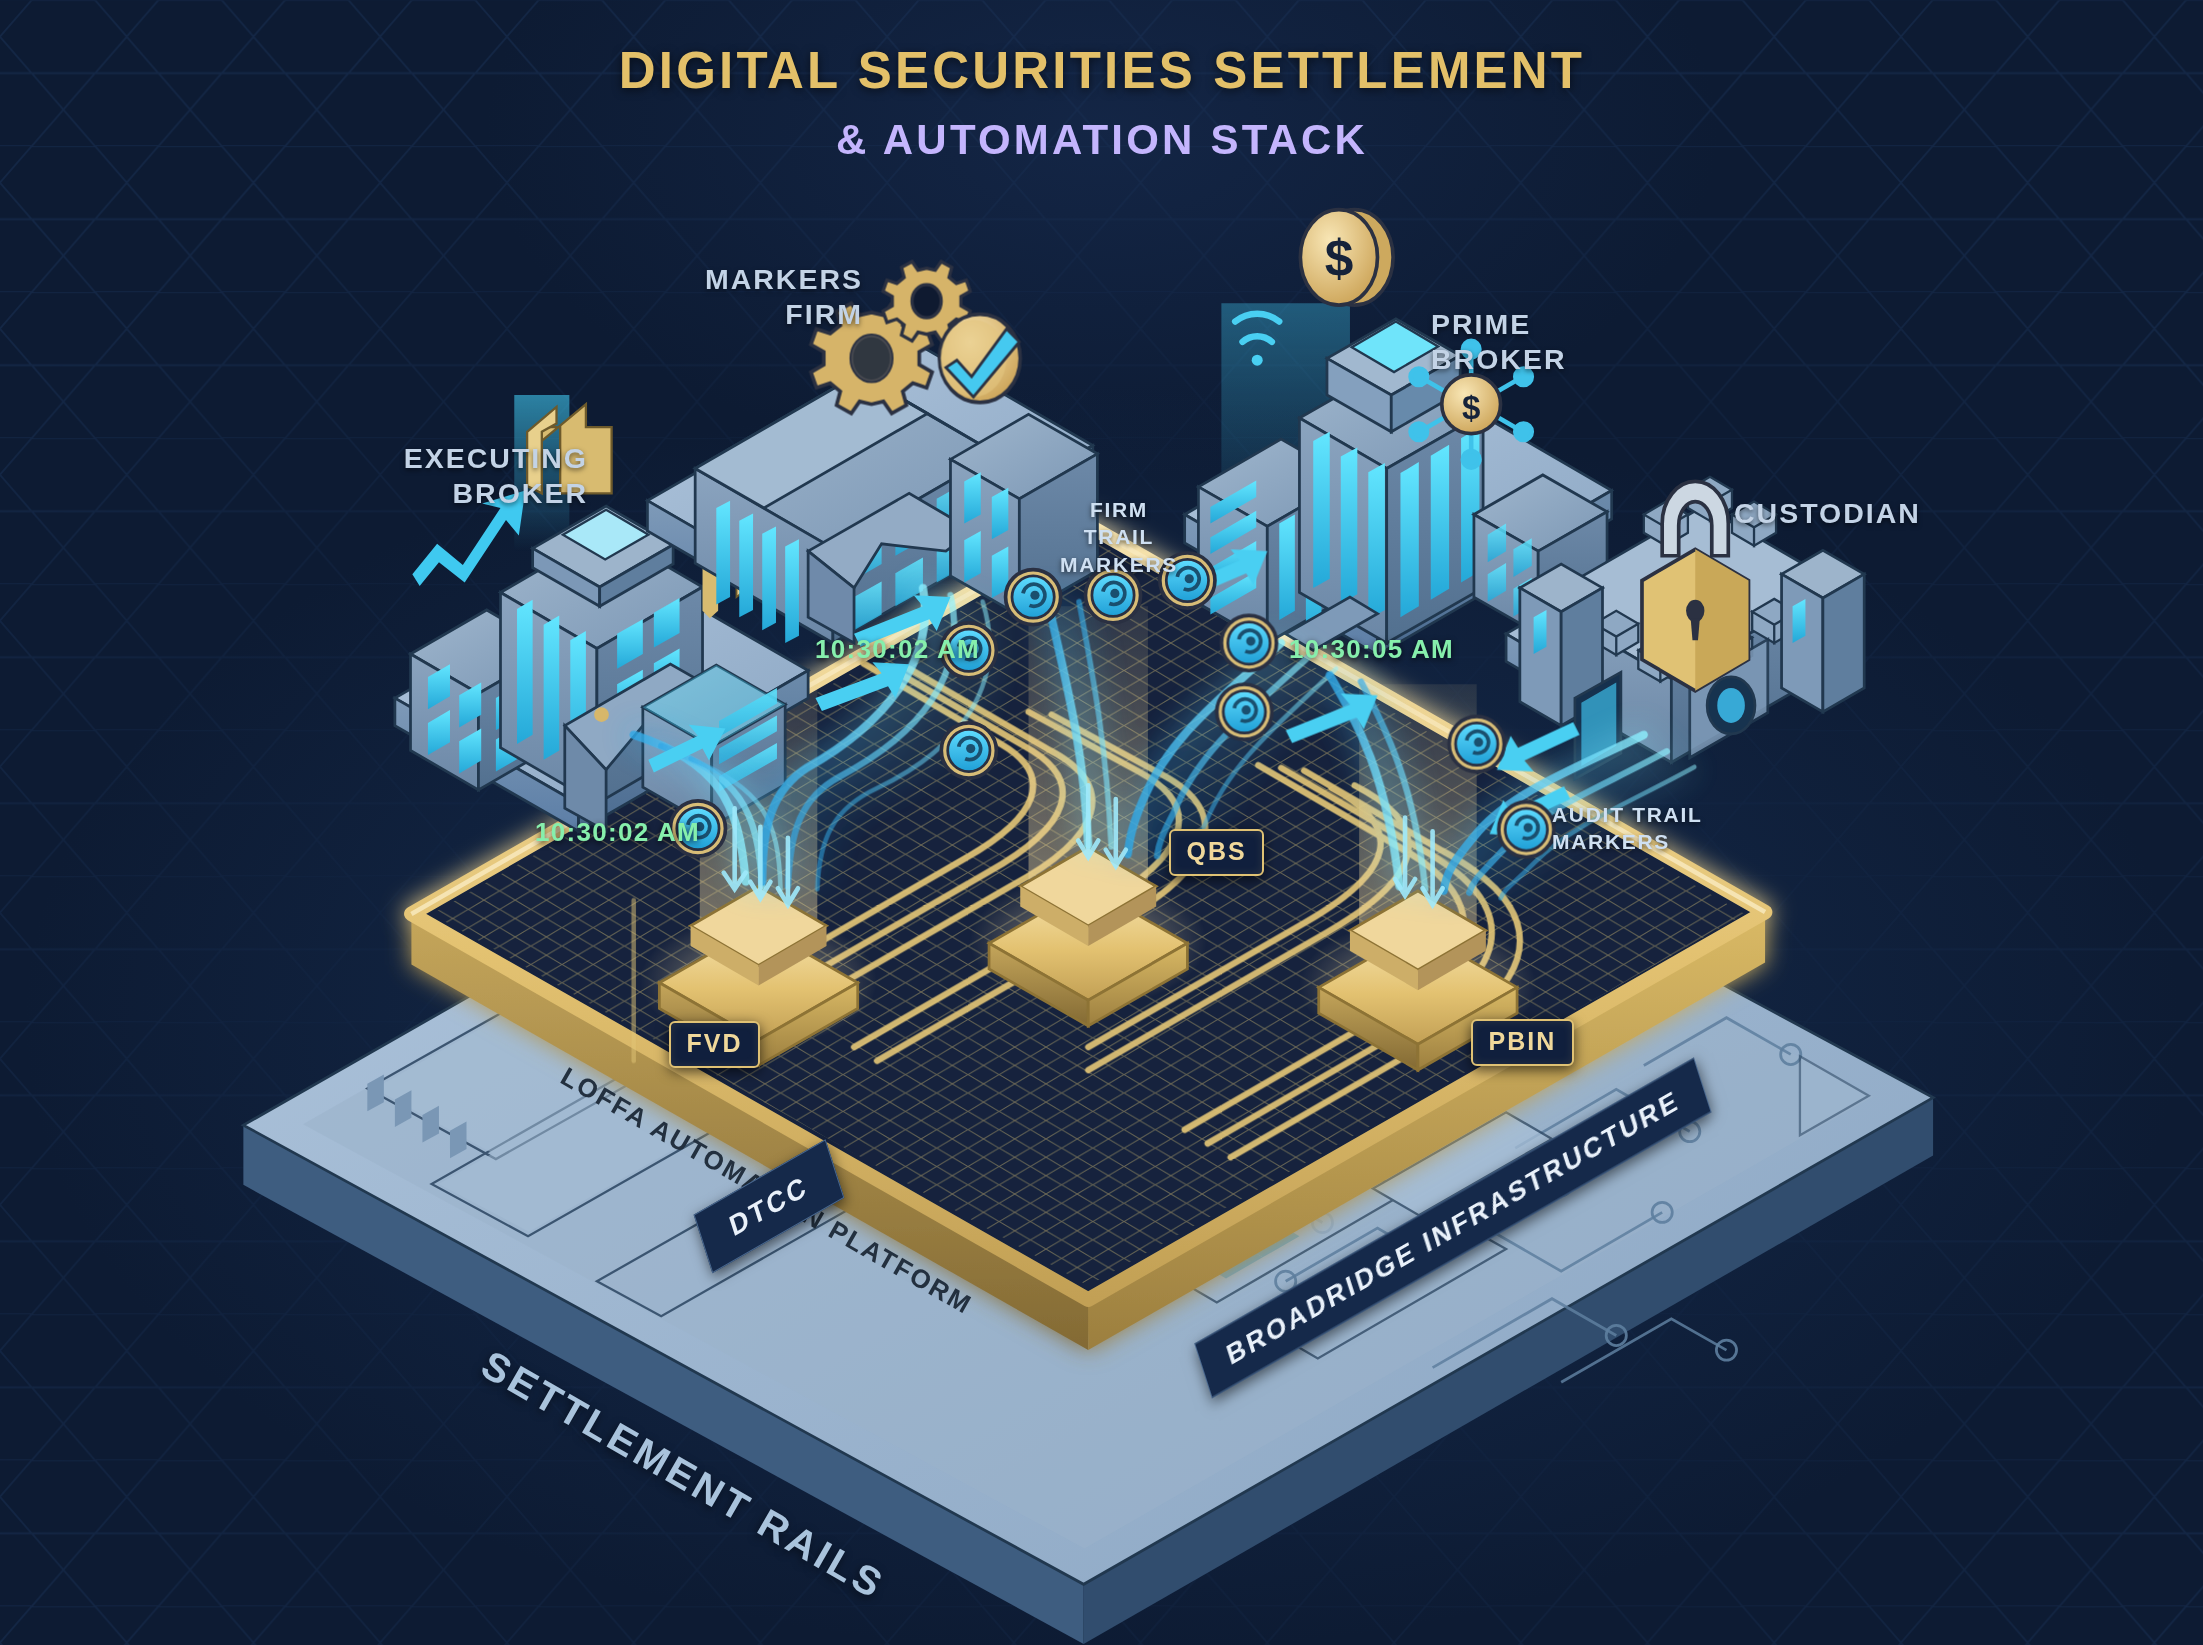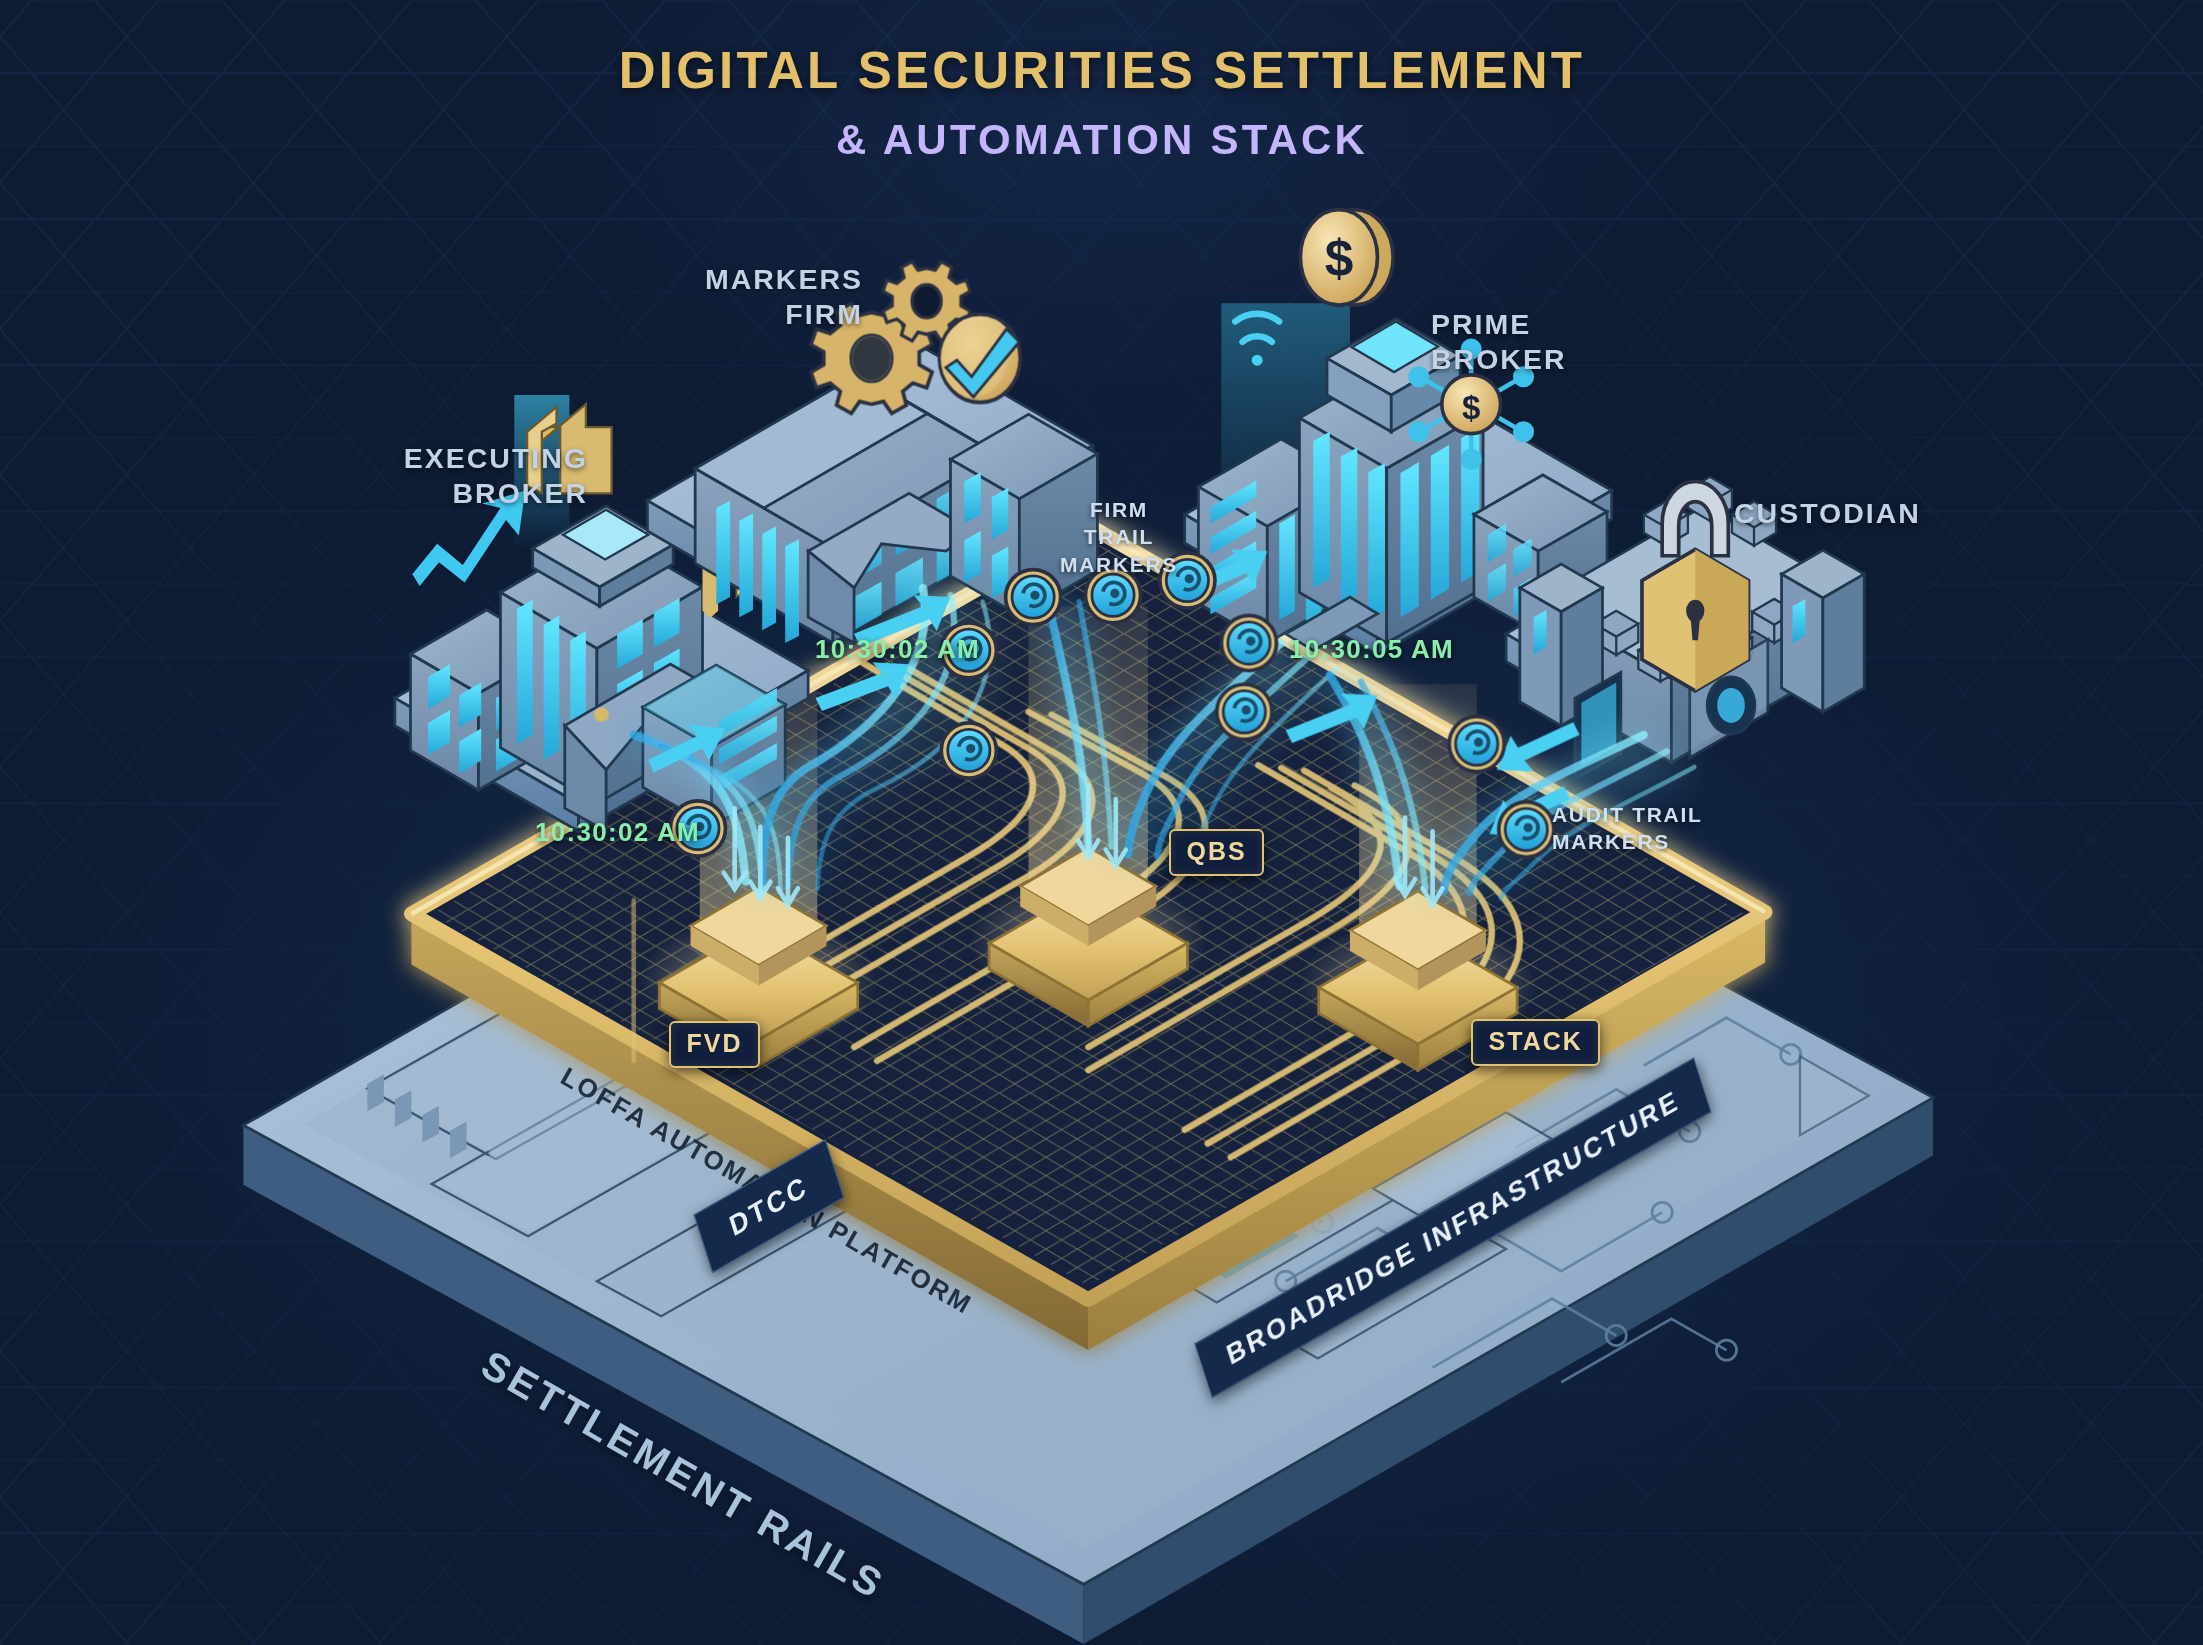--- a/index.html
+++ b/index.html
@@ -770,21 +770,21 @@
     <div>AUDIT TRAIL</div>
     <div>MARKERS</div>
   </div>
 
   <div class="ts" style="left:815px;top:634px;">10:30:02 AM</div>
   <div class="ts" style="left:535px;top:817px;">10:30:02 AM</div>
   <div class="ts" style="left:1289px;top:634px;">10:30:05 AM</div>
 
   <div class="chip" style="left:669px;top:1021px;">FVD</div>
   <div class="chip" style="left:1169px;top:829px;">QBS</div>
-  <div class="chip" style="left:1471px;top:1019px;">STACK</div>
+  <div class="chip" style="left:1471px;top:1019px;">PBIN</div>
 
   <div class="bandtext" style="left:563px;top:1059px;transform:rotate(29.8deg);transform-origin:0 50%;">LOFFA AUTOMATION PLATFORM</div>
 
   <div class="plate" style="left:703px;top:1214px;padding:13px 31px;font-size:27.5px;
               transform:rotate(-29.8deg) skewX(-12deg);transform-origin:0 50%;">
     <span>DTCC</span>
   </div>
 
   <div class="plate" style="left:1203px;top:1343px;padding:11px 27.5px;font-size:27.5px;
               transform:rotate(-29.8deg) skewX(-12deg);transform-origin:0 50%;">

